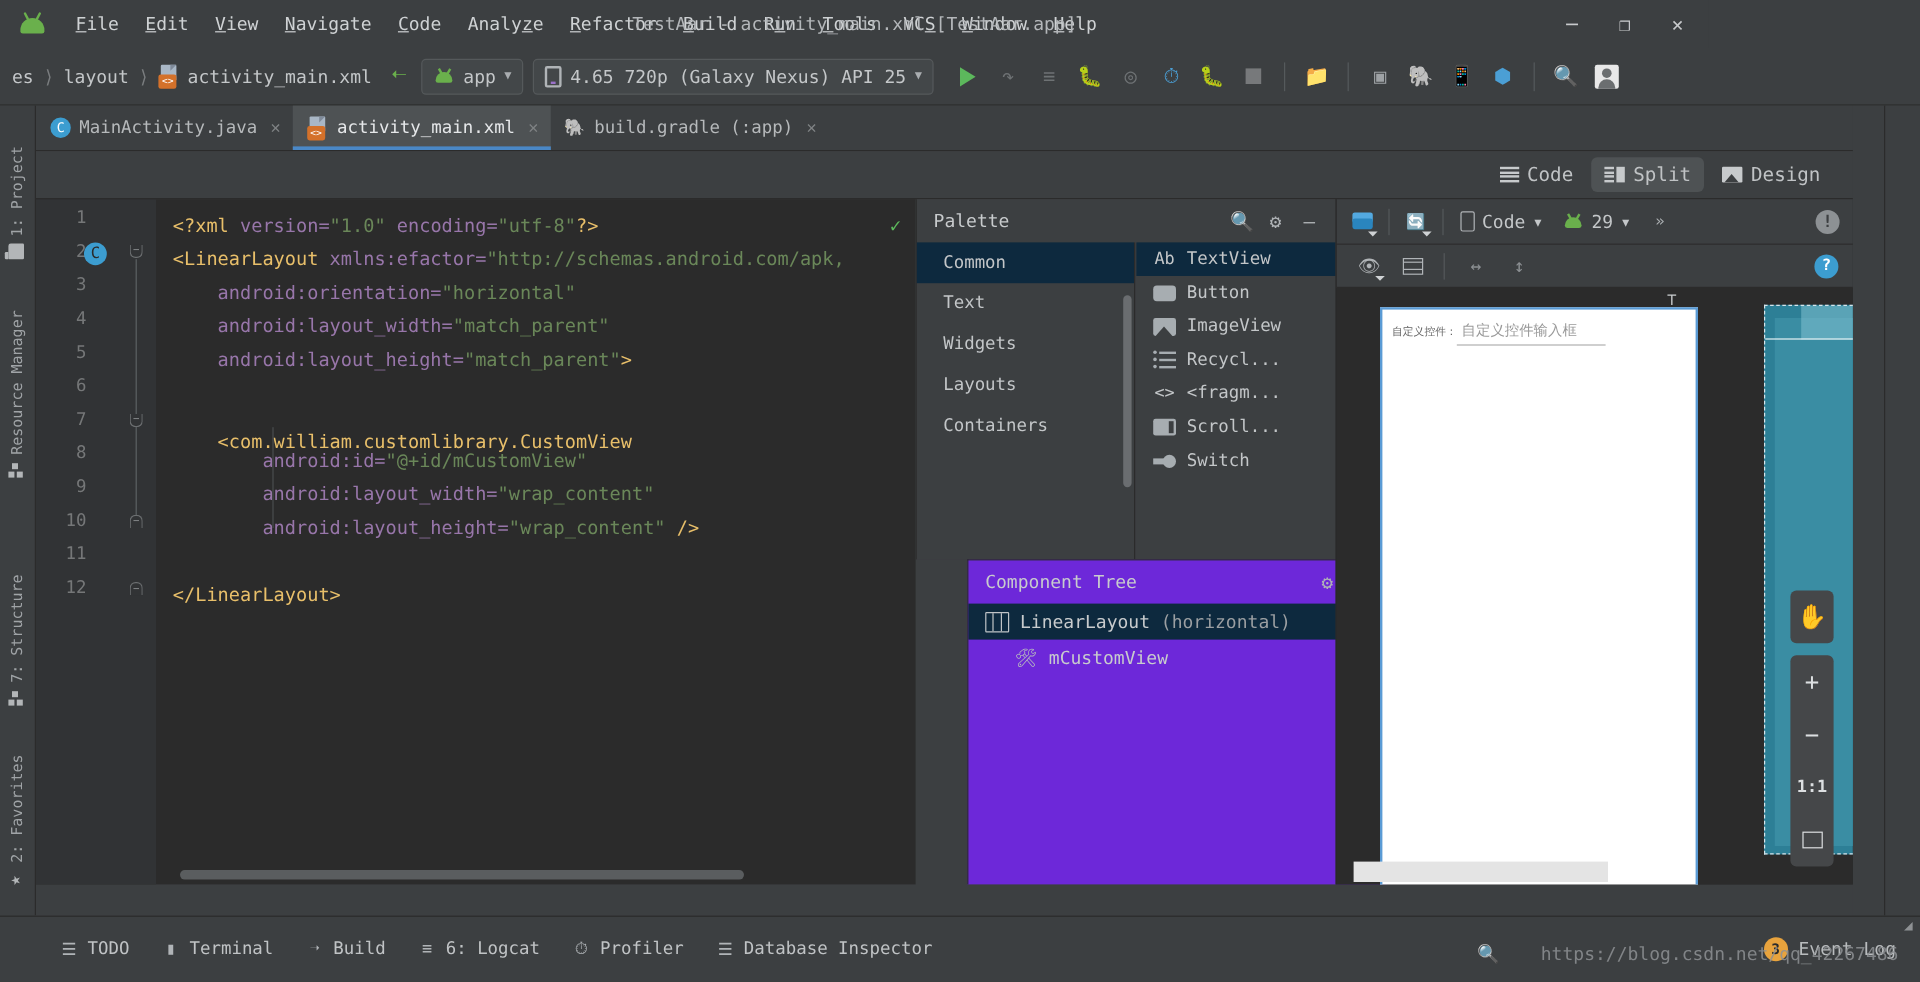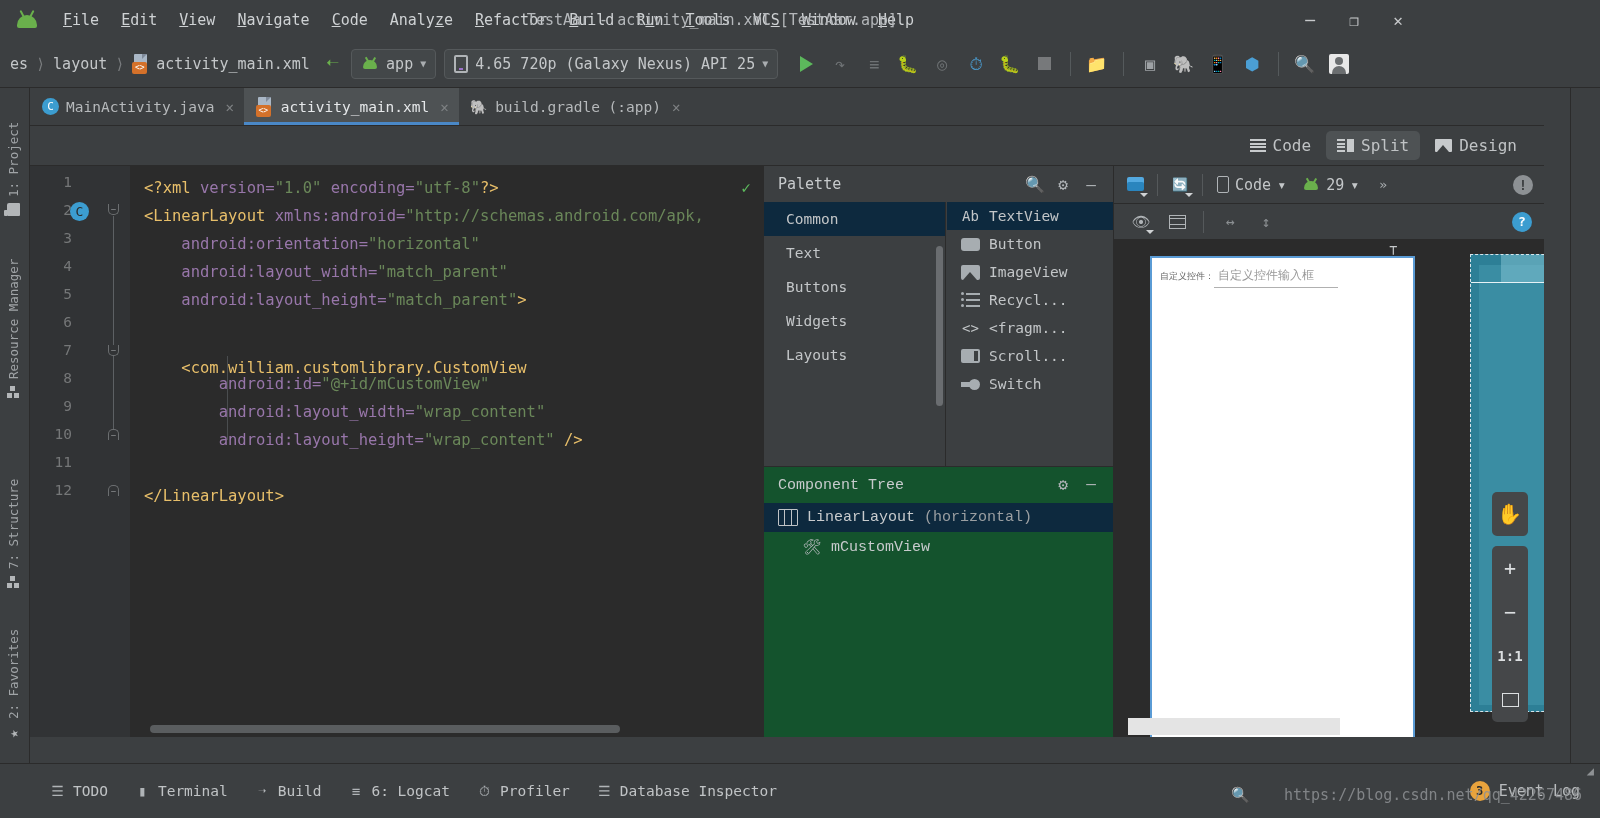--- a/index.html
+++ b/index.html
@@ -234,22 +234,22 @@
   .list-ic b{position:absolute;left:0;width:3px;height:3px;background:#a7adb1;border-radius:50%;}
   .list-ic b:nth-child(4){top:-1px;} .list-ic b:nth-child(5){top:5px;} .list-ic b:nth-child(6){top:11px;}
   .scroll-ic { width:19px;height:14px;background:#a7adb1;border-radius:2px;position:relative;flex:none; }
   .scroll-ic:after{content:"";position:absolute;right:2px;top:2px;bottom:2px;width:4px;background:#3c3f41;}
   .switch-ic { width:19px;height:11px;position:relative;flex:none; }
   .switch-ic i{position:absolute;left:0;top:3px;width:9px;height:5px;background:#a7adb1;}
   .switch-ic b{position:absolute;right:0;top:0;width:11px;height:11px;border-radius:50%;background:#a7adb1;}
 
   
   .ctree {
-    position:absolute; left:763px; top:466px; width:350px; height:271px;
-    background:#14532d; border-left:1px solid #2b2b2b; border-top:1px solid #2b2b2b;font-family:Liberation Mono, monospace;
+    position:absolute; left:806px; top:466px; width:350px; height:271px;
+    background:#6d28d9; border-left:1px solid #2b2b2b; border-top:1px solid #2b2b2b;
   }
   .ctrow { display:flex; align-items:center; gap:9px; padding:6px 0 6px 14px; font-size:15px; color:#c8cbcd; }
   .ctrow.sel { background:#0d293e; }
   .ctrow.child { padding-left:38px; }
   .lin-ic { width:20px;height:17px;border:1.5px solid #bfc3c6;border-radius:1px;display:flex;flex:none; }
   .lin-ic i { flex:1; border-right:1.5px solid #bfc3c6; }
   .lin-ic i:last-child { border-right:none; }
   .wrench-ic { font-size:15px; color:#b7bbbe; width:20px; text-align:center; flex:none; }
   .ct-dim { color:#9b9fa2; }
 
@@ -537,21 +537,21 @@
       <div class="gmark" style="left:78px; top:263px;">
           <div class="fold up">−</div>
         </div>
       <div class="gmark" style="left:78px; top:319px;">
           <div class="fold up">−</div>
         </div>
     </div>
 
     <div class="codearea">
       <div class="codeline" style="top:8px;"><span class="k-tag">&lt;?xml </span><span class="k-attr">version=</span><span class="k-val">"1.0"</span><span class="k-plain"> </span><span class="k-attr">encoding=</span><span class="k-val">"utf-8"</span><span class="k-tag">?&gt;</span></div>
-      <div class="codeline" style="top:36px;"><span class="k-tag">&lt;LinearLayout </span><span class="k-attr">xmlns:android=</span><span class="k-val">"http://schemas.android.com/apk,</span></div>
+      <div class="codeline" style="top:36px;"><span class="k-tag">&lt;LinearLayout </span><span class="k-attr">xmlns:efactor=</span><span class="k-val">"http://schemas.android.com/apk,</span></div>
       <div class="codeline" style="top:64px;"><span class="k-attr">    android:orientation=</span><span class="k-val">"horizontal"</span></div>
       <div class="codeline" style="top:92px;"><span class="k-attr">    android:layout_width=</span><span class="k-val">"match_parent"</span></div>
       <div class="codeline" style="top:120px;"><span class="k-attr">    android:layout_height=</span><span class="k-val">"match_parent"</span><span class="k-tag">&gt;</span></div>
       <div class="codeline" style="top:148px;"></div>
       <div class="codeline" style="top:176px;margin-top:12px;"><span class="k-tag">    &lt;com.william.customlibrary.CustomView</span></div>
       <div class="codeline" style="top:204px;"><span class="k-attr">        android:id=</span><span class="k-val">"@+id/mCustomView"</span></div>
       <div class="codeline" style="top:232px;"><span class="k-attr">        android:layout_width=</span><span class="k-val">"wrap_content"</span></div>
       <div class="codeline" style="top:260px;"><span class="k-attr">        android:layout_height=</span><span class="k-val">"wrap_content"</span><span class="k-tag"> /&gt;</span></div>
       <div class="codeline" style="top:288px;"></div>
       <div class="codeline" style="top:316px;"><span class="k-tag">&lt;/LinearLayout&gt;</span></div>
@@ -566,23 +566,23 @@
     <div class="ptitle">
       <span>Palette</span>
       <span class="sp"></span>
       <span class="pt-ic">🔍</span>
       <span class="pt-ic">⚙</span>
       <span class="pt-ic">—</span>
     </div>
     <div class="pcats">
       <div class="pcat sel">Common</div>
       <div class="pcat">Text</div>
-      <div class="pcat">Buttons</div>
       <div class="pcat">Widgets</div>
       <div class="pcat">Layouts</div>
+      <div class="pcat">Containers</div>
       <div class="pscroll"></div>
     </div>
     <div class="pitems">
       <div class="pitem sel">
         <span class="ab-ic">Ab</span>
         <span>TextView</span>
       </div>
       <div class="pitem">
         <span class="btn-ic"></span>
         <span>Button</span>

